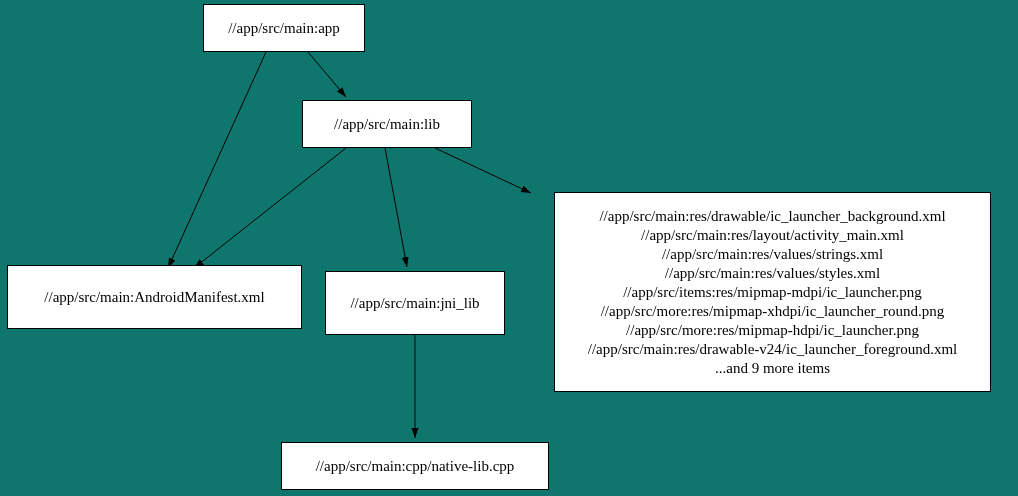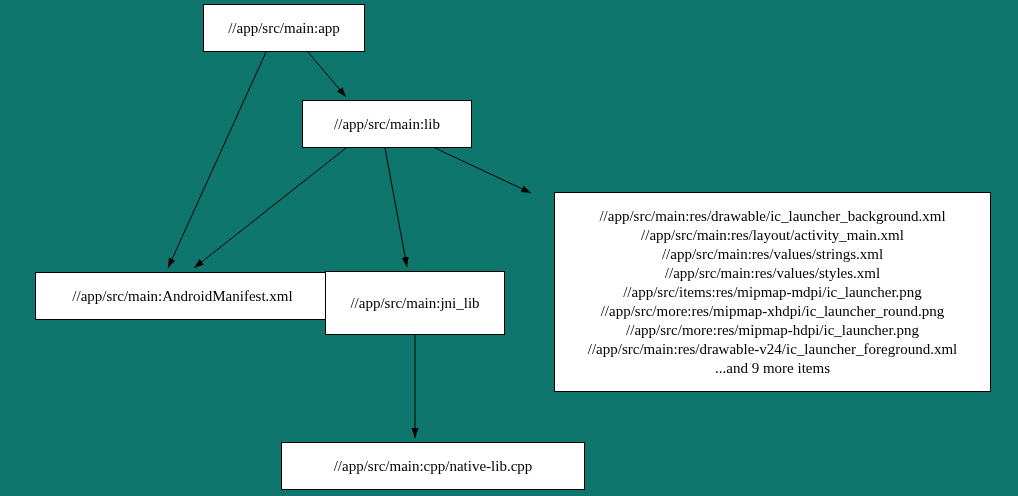--- a/index.html
+++ b/index.html
@@ -32,24 +32,24 @@
   .node.multi {
     flex-direction: column;
     justify-content: center;
     line-height: 19px;
     font-size: 15px;
   }
   .node.multi div { text-align: center; }
 
   #node-app            { left: 203px; top: 4px;   width: 162px; height: 48px; }
   #node-lib            { left: 302px; top: 100px; width: 170px; height: 48px; }
-  #node-manifest       { left: 7px;   top: 272px; width: 295px; height: 48px; margin-left: 28px; }
+  #node-manifest       { left: 7px;   top: 265px; width: 295px; height: 64px; }
   #node-jni-lib        { left: 325px; top: 271px; width: 180px; height: 64px; }
   #node-res            { left: 533px; top: 192px; width: 437px; height: 200px; margin-left: 21px; }
-  #node-cpp            { left: 281px; top: 442px; width: 304px; height: 48px; }
+  #node-cpp            { left: 281px; top: 442px; width: 268px; height: 48px; }
 </style>
 </head>
 <body>
 
 <div id="canvas">
 
   <svg id="edges" viewBox="0 0 1018 496" xmlns="http://www.w3.org/2000/svg">
     <defs>
       <marker id="arrow" markerUnits="userSpaceOnUse" markerWidth="12" markerHeight="9" refX="10" refY="3.5" orient="auto">
         <path d="M0,0 L10,3.5 L0,7 Z" fill="#000000"></path>

